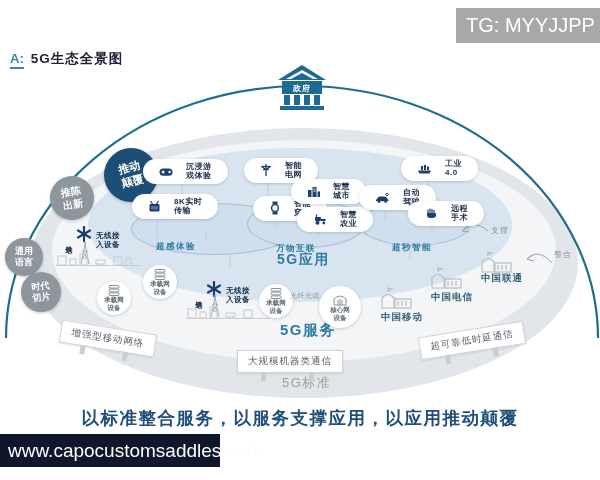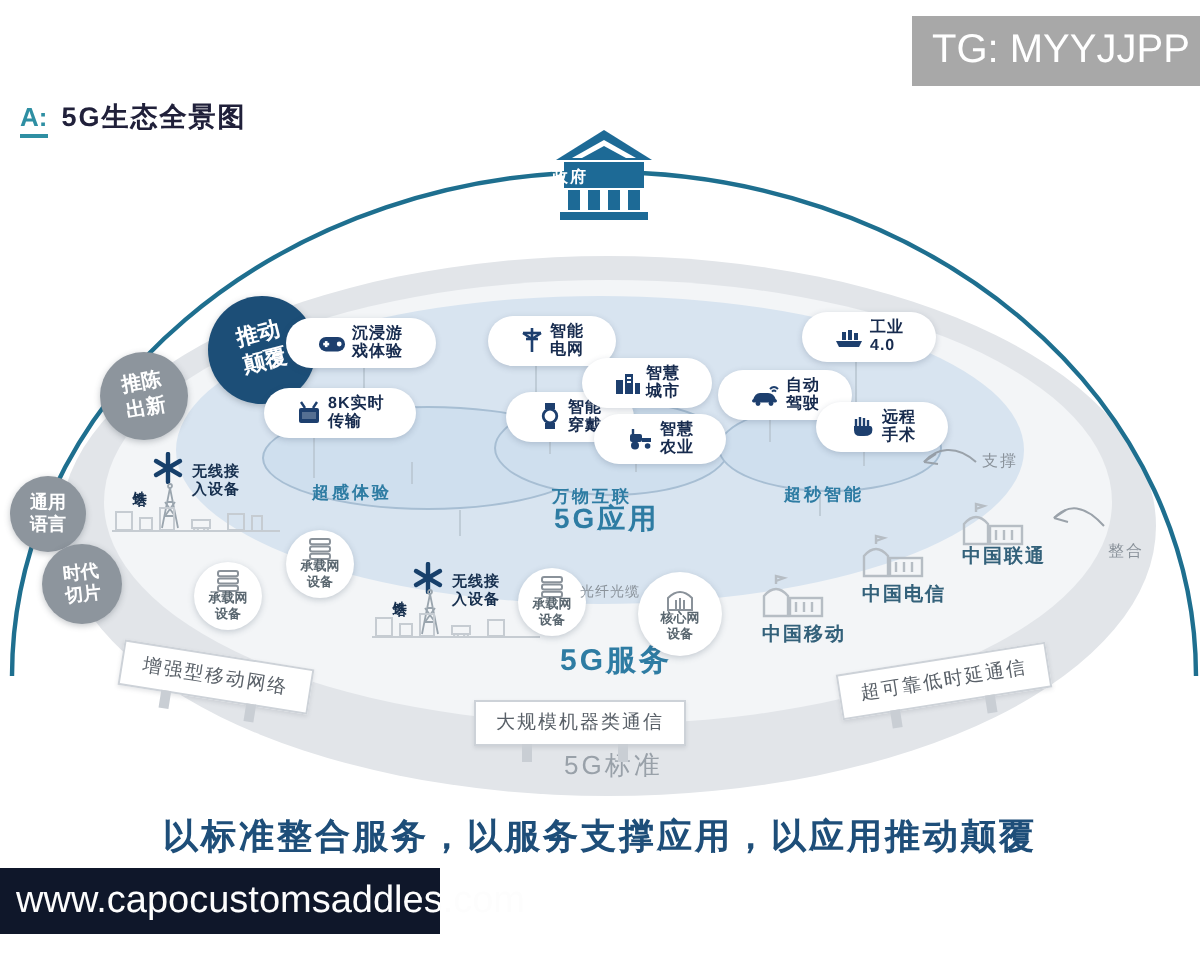--- a/index.html
+++ b/index.html
@@ -6,21 +6,21 @@
   .canvas{position:relative;width:600px;height:480px;background:#fff;overflow:hidden;}
   .abs{position:absolute;}
   .ell{position:absolute;border-radius:50%;}
   .ring-standard{left:30px;top:128px;width:548px;height:270px;background:#e2e5e9;}
   .ring-service{left:52px;top:140px;width:504px;height:222px;background:#f3f5f7;}
   .ring-app{left:88px;top:148px;width:424px;height:154px;background:#d8e4f0;}
   .sub-ell{background:#cfdfee;border:1px solid #a7bed3;}
   .ell-a{left:131px;top:203px;width:164px;height:50px;}
   .ell-b{left:247px;top:200px;width:116px;height:46px;}
   .ell-c{left:359px;top:202px;width:110px;height:42px;}
-  .pill{position:absolute;display:flex;align-items:center;gap:3px;background:#fff;border-radius:14px;padding:3px 16px;box-shadow:0 1px 3px rgba(50,70,95,.22);}
+  .pill{position:absolute;display:flex;align-items:center;gap:13px;background:#fff;border-radius:14px;padding:3px 16px;box-shadow:0 1px 3px rgba(50,70,95,.22);}
   .pill .lbl{font-size:8px;font-weight:bold;color:#172b4e;line-height:1.18;white-space:pre-line;letter-spacing:.5px;}
   .badge{position:absolute;border-radius:50%;color:#fff;font-weight:bold;display:flex;align-items:center;justify-content:center;text-align:center;white-space:pre-line;line-height:1.25;box-shadow:0 1px 3px rgba(60,70,80,.3);}
   .badge-gray{background:#8d959d;}
   .badge-navy{background:#1c4e77;}
   .grp-lbl{position:absolute;font-size:8.5px;font-weight:bold;color:#2e7ca3;letter-spacing:1.5px;white-space:nowrap;}
   .ring-lbl{position:absolute;font-weight:bold;color:#2e7ca3;letter-spacing:1.5px;white-space:nowrap;}
   .std-box{position:absolute;background:#fff;border:1px solid #cdd2d8;color:#596068;font-size:9.5px;padding:4px 10px;letter-spacing:1px;white-space:nowrap;box-shadow:0 1px 2px rgba(80,90,100,.15);}
   .std-box::before,.std-box::after{content:"";position:absolute;bottom:-9px;width:5px;height:9px;background:#c9ced4;}
   .std-box::before{left:22%;}
   .std-box::after{left:68%;}
@@ -31,21 +31,21 @@
   .op-lbl{position:absolute;font-size:9.5px;font-weight:bold;color:#33617a;letter-spacing:1px;white-space:nowrap;}
   .rel-lbl{position:absolute;font-size:8px;color:#8a929a;letter-spacing:1px;}
   .fiber-lbl{position:absolute;font-size:7px;color:#8a929a;letter-spacing:.5px;}
   .title{position:absolute;left:10px;top:50px;display:flex;align-items:baseline;gap:7px;}
   .title .pfx{color:#2e8fa3;font-size:13px;font-weight:bold;border-bottom:2px solid #2e8fa3;padding-bottom:1px;}
   .title .txt{color:#20203a;font-size:13.5px;font-weight:bold;letter-spacing:1px;}
   .wm-top{position:absolute;left:456px;top:8px;width:144px;height:35px;background:#a8a8a8;color:#fff;font-size:20px;display:flex;align-items:center;padding-left:10px;box-sizing:border-box;}
   .wm-bottom{position:absolute;left:0;top:434px;width:220px;height:33px;background:#0f172a;color:#fdfdfd;font-size:19px;display:flex;align-items:center;padding-left:8px;box-sizing:border-box;}
   .slogan{position:absolute;left:0;top:406px;width:600px;text-align:center;font-size:17.5px;font-weight:bold;color:#1e4e79;letter-spacing:1.5px;}
   .gov{position:absolute;left:276px;top:64px;width:52px;height:46px;}
-  .gov-lbl{position:absolute;left:0;top:19px;width:52px;text-align:left;color:#fff;font-size:8px;font-weight:bold;letter-spacing:1px;}
+  .gov-lbl{position:absolute;left:0;top:19px;width:52px;text-align:center;color:#fff;font-size:8px;font-weight:bold;letter-spacing:1px;}
   svg{display:block;}
 </style>
 </head>
 <body>
 
 <div class="canvas">
 
   <div class="ell ring-standard"></div>
   <div class="ell ring-service"></div>
   <div class="ell ring-app"></div>
@@ -348,21 +348,21 @@
       <g stroke="#b6bdc4" stroke-width="1.2" fill="none">
         <path d="M4 24 V14 Q10 7 16 14 V24 Z"></path>
         <path d="M10 8 V4 L14 5 L10 6.5"></path>
         <rect x="17" y="15" width="16" height="9"></rect>
         <path d="M20 17 V22 M24 17 V22 M28 17 V22"></path>
       </g>
     </svg>
   <div class="op-lbl" style="left:481px;top:272px;">中国联通</div>
 
   <div class="rel-lbl" style="left:491px;top:225px;">支撑</div>
-  <div class="rel-lbl" style="left:554px;top:270px;">整合</div>
+  <div class="rel-lbl" style="left:554px;top:249px;">整合</div>
 
   <div class="std-box" style="left:60px;top:327px;transform:rotate(9deg);">增强型移动网络</div>
   <div class="std-box" style="left:237px;top:350px;text-align:right;">大规模机器类通信</div>
   <div class="std-box" style="left:419px;top:329px;transform:rotate(-9deg);">超可靠低时延通信</div>
 
   <div class="title">
     <span class="pfx">A:</span>
     <span class="txt">5G生态全景图</span>
   </div>
   <div class="slogan">以标准整合服务，以服务支撑应用，以应用推动颠覆</div>

